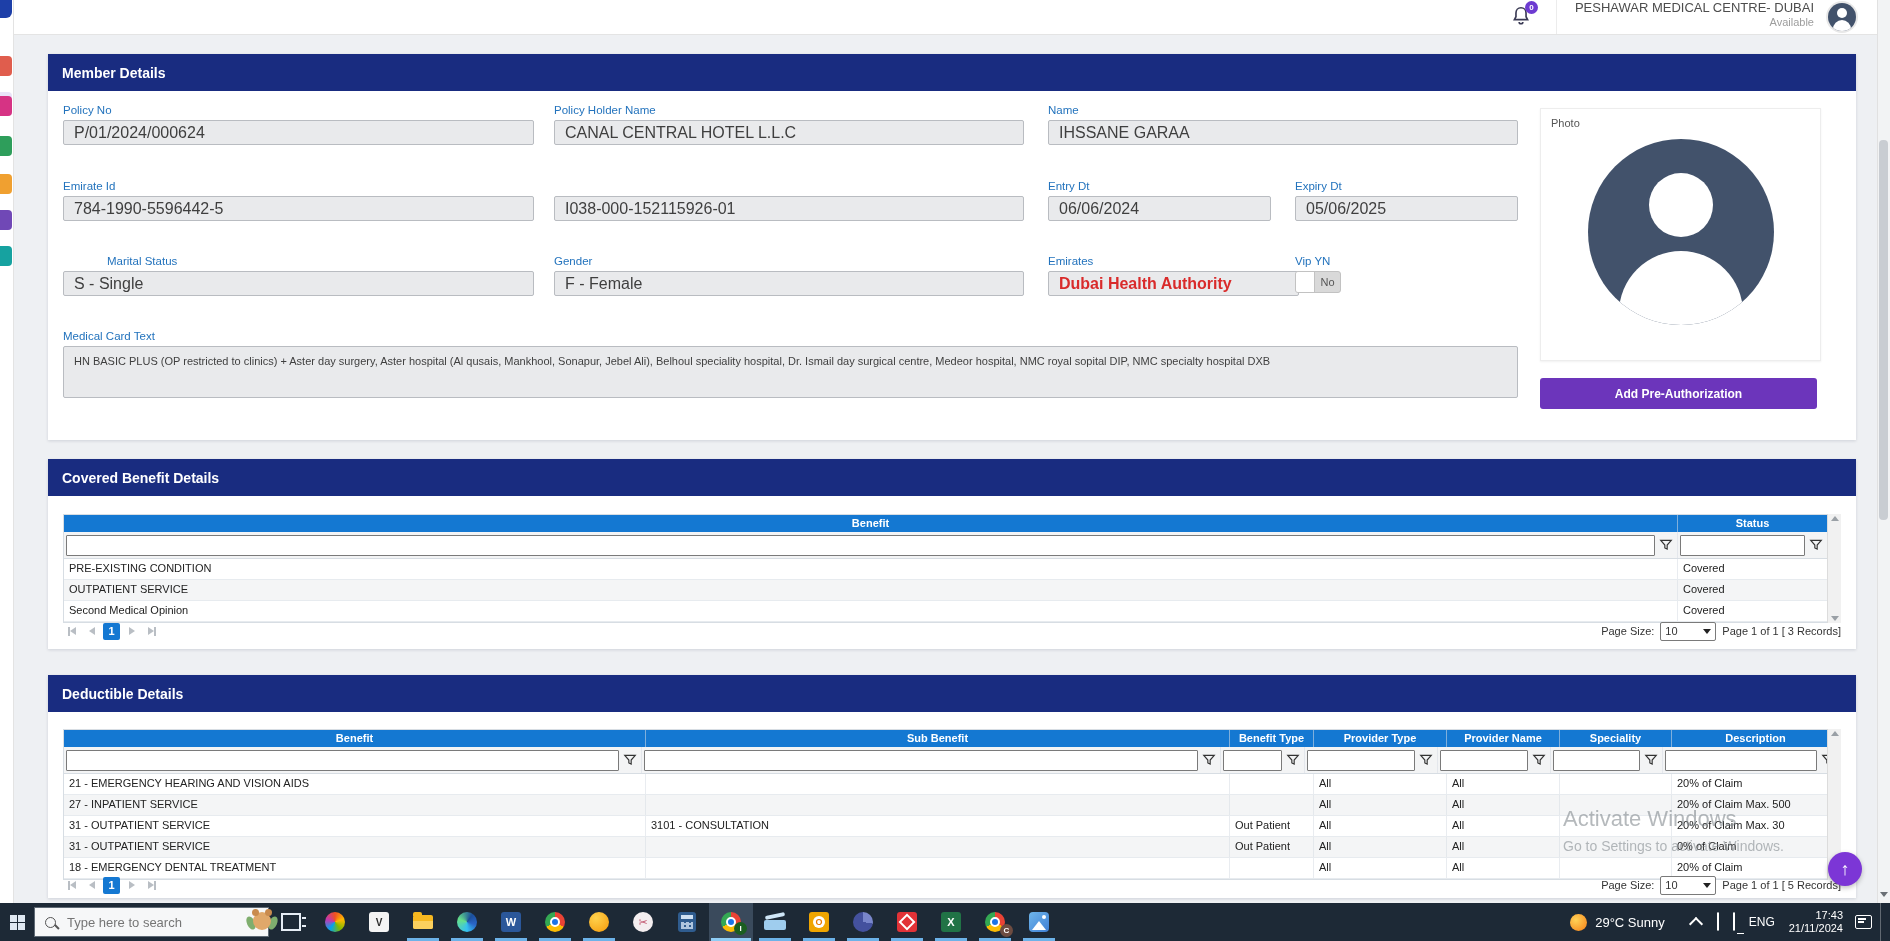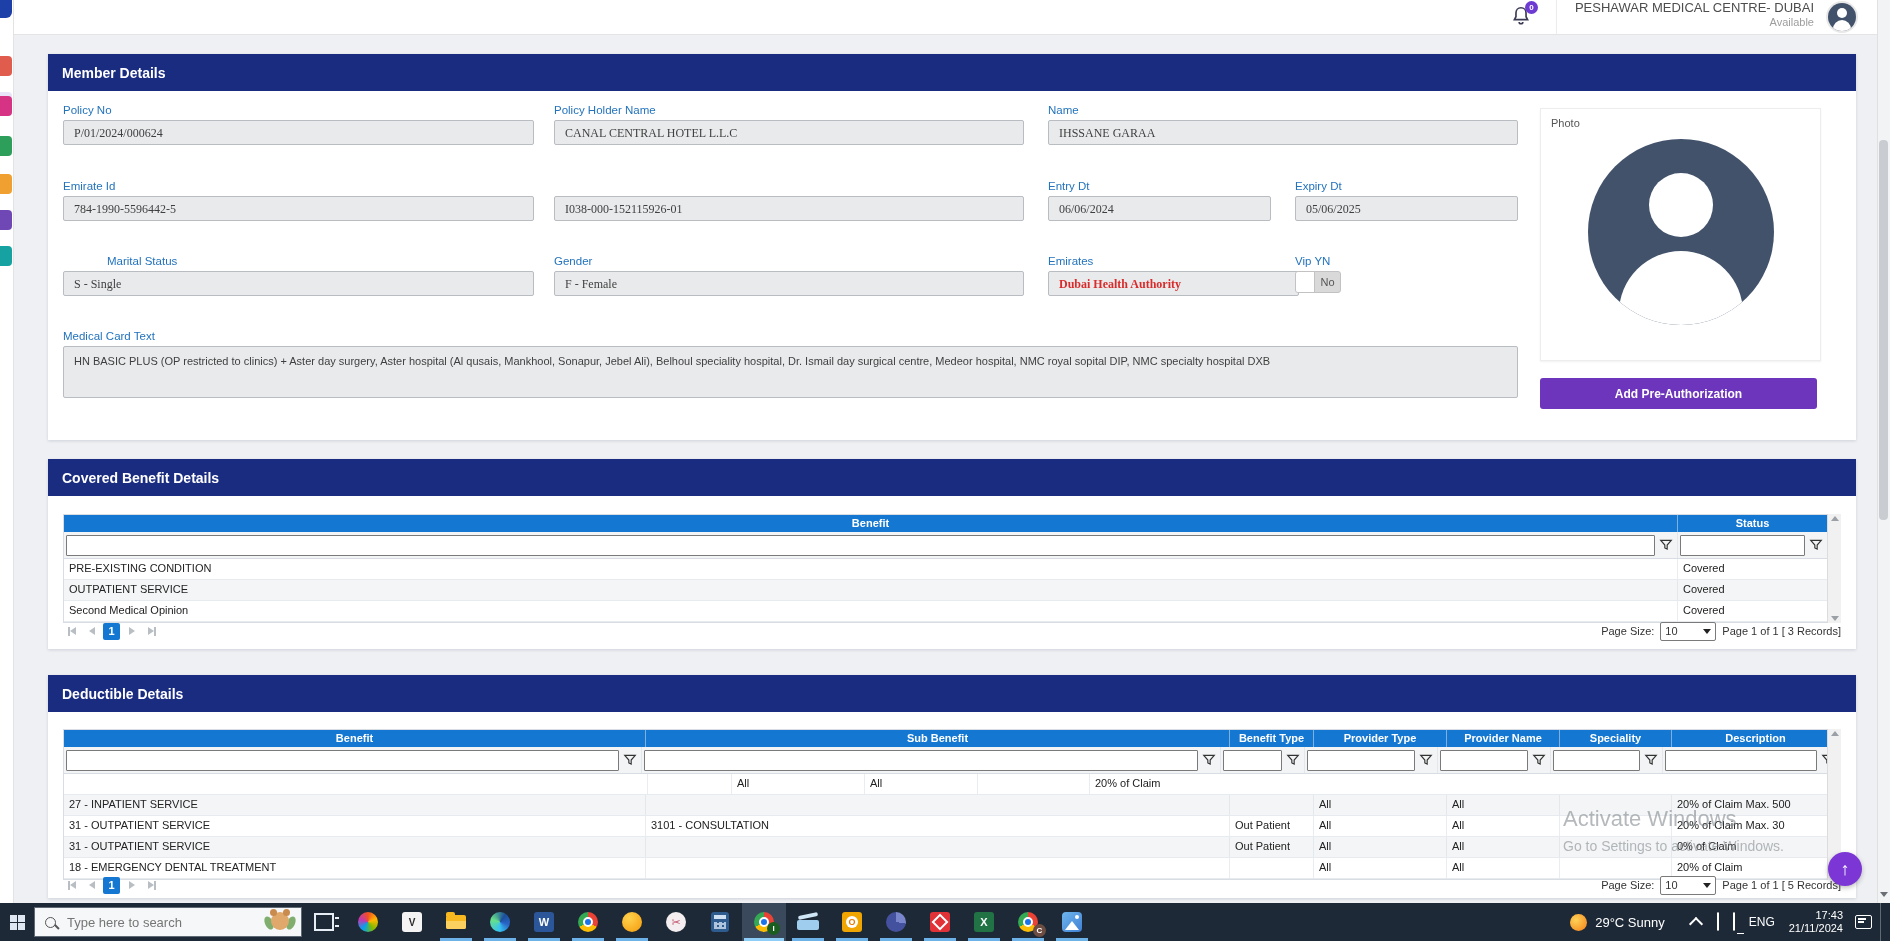--- a/index.html
+++ b/index.html
@@ -26,22 +26,22 @@
   .rail-sel{position:absolute;left:-10px;width:22px;height:24px;background:#e9e4f8;border-radius:4px;}
   
   .card{position:absolute;left:48px;width:1808px;background:#fff;box-shadow:0 1px 3px rgba(20,30,60,.14);}
   .card-header{height:37px;background:#192c80;color:#fff;font-size:14px;font-weight:bold;
                display:flex;align-items:center;padding-left:14px;}
   #member-card{top:54px;height:386px;}
   #covered-card{top:459px;height:190px;}
   #deductible-card{top:675px;height:223px;}
   .fld-label{position:absolute;font-size:11.5px;color:#2373bd;}
   .fld{position:absolute;background:#e9eaec;border:1px solid #b9bcc1;border-radius:2px;
-       font-size:12px;color:#3f3f3f;line-height:24px;height:25px;padding:0 10px;box-sizing:border-box;
-       white-space:nowrap;overflow:hidden;font-family:Liberation Serif, serif;}
+       font-size:16px;color:#3f3f3f;line-height:24px;height:25px;padding:0 10px;box-sizing:border-box;
+       white-space:nowrap;overflow:hidden;}
   .fld.red{color:#d92b2b;font-weight:bold;}
   .fld-area{position:absolute;background:#e9eaec;border:1px solid #b9bcc1;border-radius:2px;
             font-size:11px;color:#3f3f3f;padding:7px 10px;box-sizing:border-box;line-height:14px;}
   
   .toggle{position:absolute;width:46px;height:22px;background:#d9d9d9;border:1px solid #c2c2c2;border-radius:3px;
           display:flex;align-items:center;box-sizing:border-box;}
   .toggle-knob{width:18px;height:20px;background:#fff;border-right:1px solid #c2c2c2;border-radius:2px 0 0 2px;}
   .toggle-text{flex:1;text-align:center;font-size:11px;color:#555;}
   
   .photo-panel{position:absolute;left:1492px;top:54px;width:279px;height:251px;background:#fff;
@@ -105,21 +105,21 @@
   .vscroll{position:absolute;right:0;top:0;width:12px;height:903px;background:#f2f3f4;border-left:1px solid #e1e1e1;}
   .vthumb{position:absolute;left:1px;top:140px;width:9px;height:380px;background:#c9cdd2;border-radius:4px;}
   .vs-down{position:absolute;left:2px;bottom:6px;width:0;height:0;border-left:4px solid transparent;
            border-right:4px solid transparent;border-top:5px solid #6a6f75;}
   
   .taskbar{position:absolute;left:0;bottom:0;width:1890px;height:38px;background:#1d2936;
            display:flex;align-items:center;z-index:50;}
   .start{width:34px;height:38px;display:flex;align-items:center;justify-content:center;cursor:pointer;}
   .winlogo{width:15px;height:15px;display:grid;grid-template-columns:7px 7px;grid-template-rows:7px 7px;gap:1px;}
   .winlogo span{background:#dfe8f2;}
-  .searchbox{width:268px;height:30px;background:#f6f7f8;border:1px solid #5f6a75;display:flex;
+  .searchbox{width:235px;height:30px;background:#f6f7f8;border:1px solid #5f6a75;display:flex;
              align-items:center;padding:0 4px 0 10px;box-sizing:border-box;cursor:text;}
   .mag{width:9px;height:9px;border:1.5px solid #555;border-radius:50%;position:relative;margin-right:9px;flex:0 0 auto;}
   .mag::after{content:"";position:absolute;left:8px;top:8px;width:6px;height:1.5px;background:#555;transform:rotate(45deg);}
   .searchbox input{flex:1;border:none;background:transparent;font-size:13px;color:#5f6368;outline:none;
                    font-family:"Liberation Sans",sans-serif;}
   .cub{width:34px;height:28px;position:relative;flex:0 0 auto;}
   .cub .leaf{position:absolute;width:8px;height:14px;background:#7fae6e;border-radius:50% 50% 50% 50%;}
   .cub .l1{left:2px;top:8px;transform:rotate(-25deg);}
   .cub .l2{right:2px;top:8px;transform:rotate(25deg);}
   .cub .head{position:absolute;left:8px;top:4px;width:18px;height:18px;background:#e0a86a;border-radius:50%;}
@@ -400,20 +400,21 @@
           <input style="">
           <span class="funnel">
             <svg width="14" height="14" viewBox="0 0 24 24">
               <path d="M3 4h18l-7 8v7l-4-2v-5z" fill="none" stroke="#333" stroke-width="2"></path>
             </svg>
           </span>
         </div>
     </div>
     <div>
         <div class="tr">
+          <div class="td c0">21 - EMERGENCY HEARING AND VISION AIDS</div>
           <div class="td c1"></div>
           <div class="td c2"></div>
           <div class="td c3">All</div>
           <div class="td c4">All</div>
           <div class="td c5"></div>
           <div class="td c6">20% of Claim</div>
         </div>
         <div class="tr alt">
           <div class="td c0">27 - INPATIENT SERVICE</div>
           <div class="td c1"></div>

